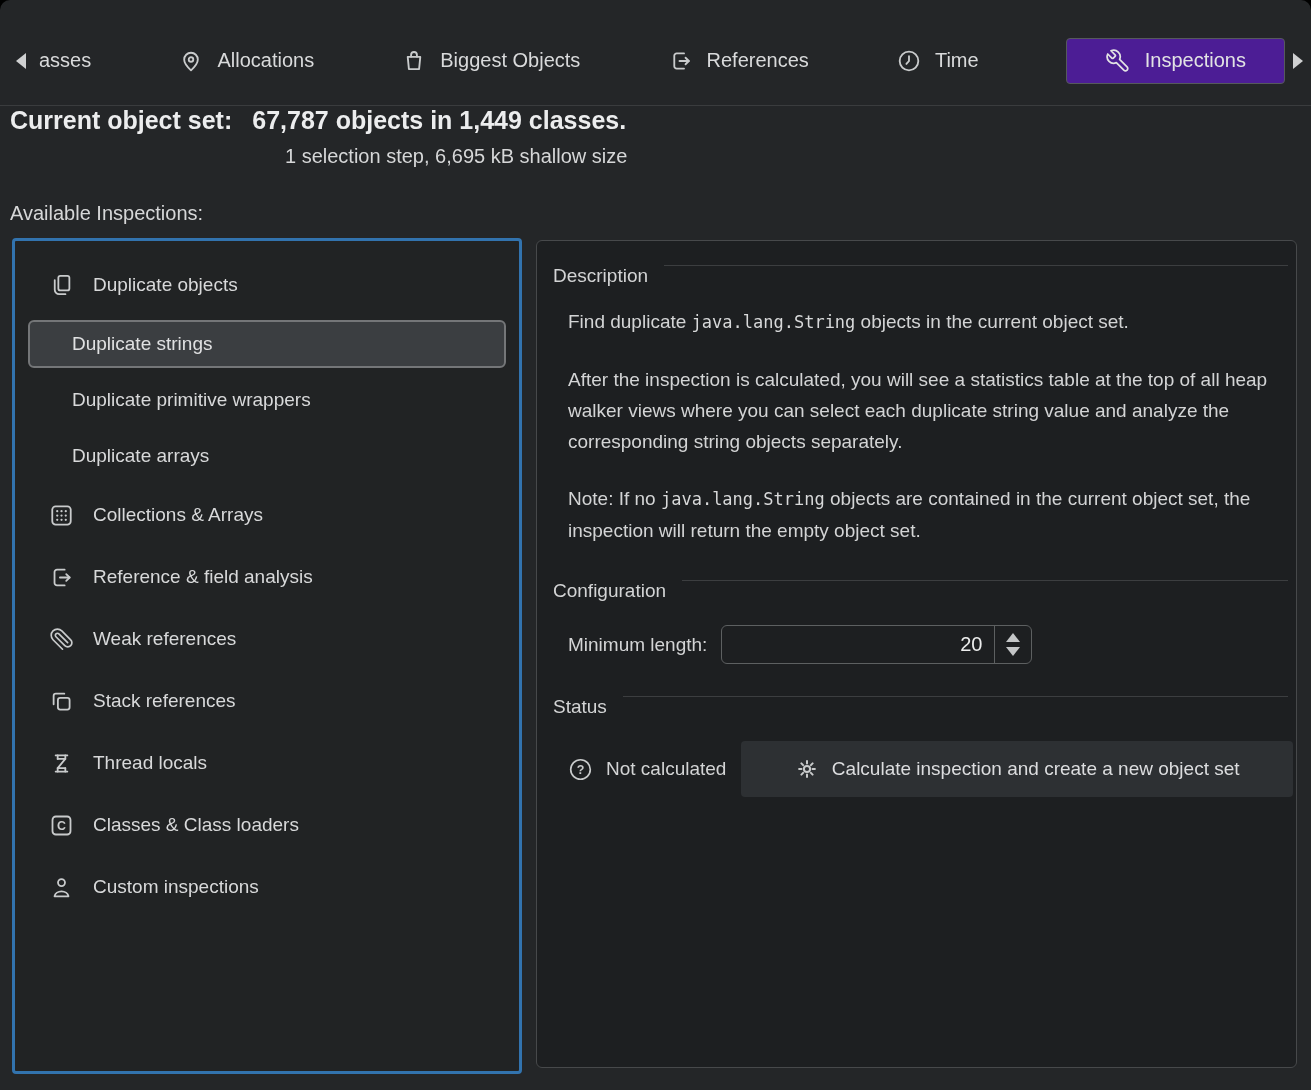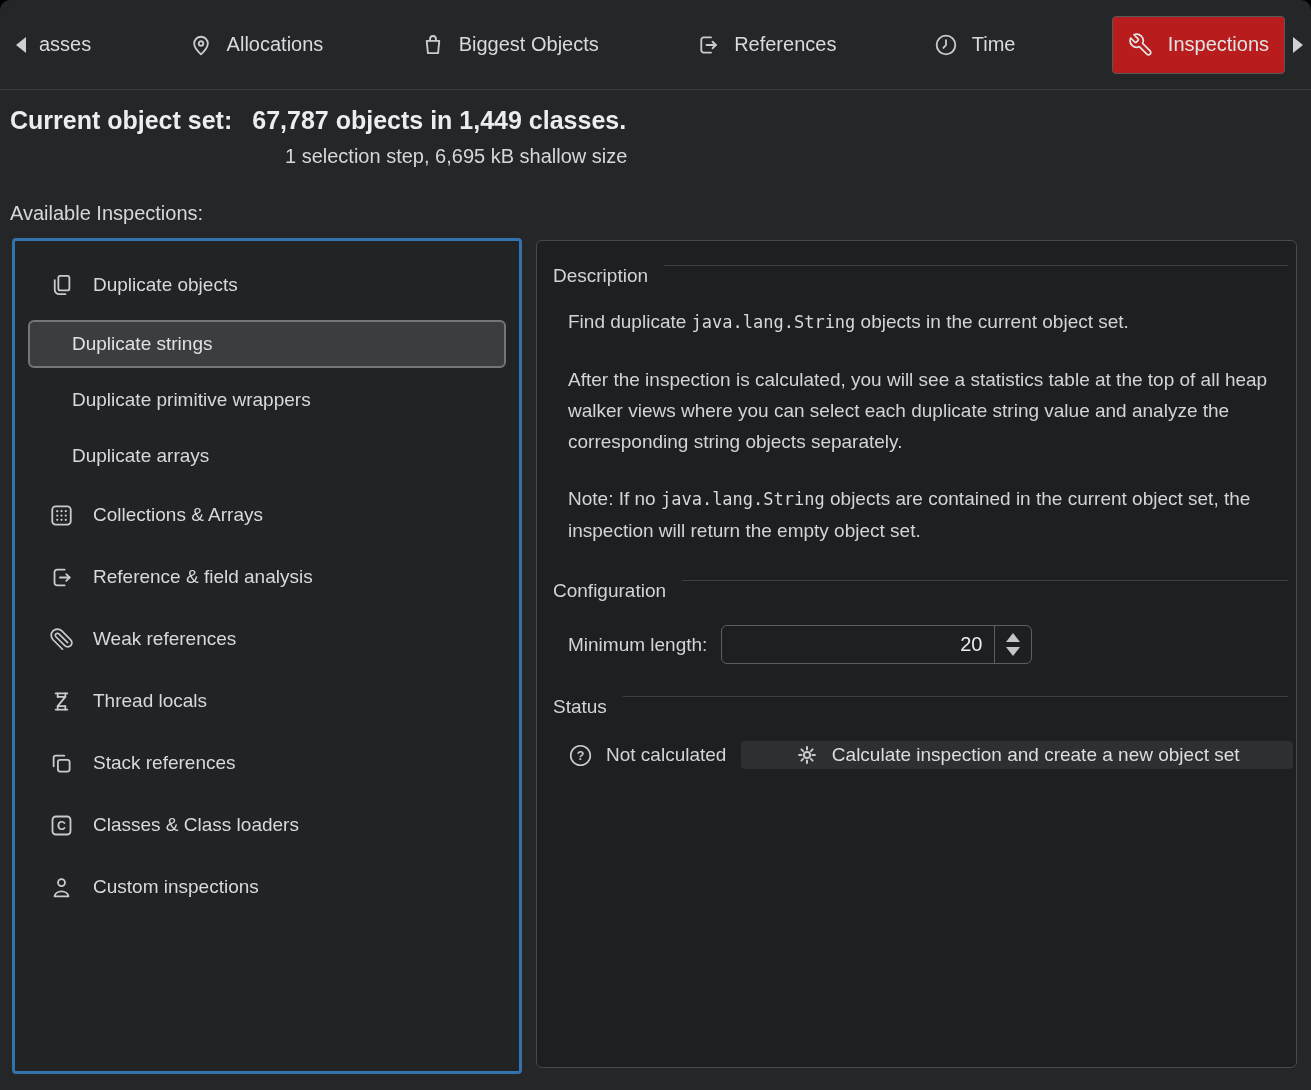--- a/index.html
+++ b/index.html
@@ -6,33 +6,33 @@
   html,body { background:#000; }
   body { font-family:"Liberation Sans", sans-serif; }
   #app {
     position:relative; width:1311px; height:1090px;
     background:#242628; color:#d6d7d8; overflow:hidden;
     border-radius:10px 10px 0 0;
   }
 
   
   .tabbar {
-    position:absolute; top:0; left:0; right:0; height:90px;
+    position:absolute; top:16px; left:0; right:0; height:90px;
     display:flex; align-items:center; justify-content:space-between;
     border-bottom:1px solid #3a3c3e; padding:0 8px 0 16px;
   }
   .tab {
     display:flex; align-items:center; gap:13px;
     font-size:20px; color:#d9dadb; cursor:default; white-space:nowrap;
   }
   .tab .ticon { display:flex; color:#c9cbcc; }
   .tab-first { display:flex; align-items:center; gap:13px; }
   .tab-selected {
-    height:58px; padding:0 15px; display:flex; align-items:center; gap:14px;
-    background:#b91c1c; border:1px solid #56595c; border-radius:4px;
+    height:46px; padding:0 38px; display:flex; align-items:center; gap:14px;
+    background:#4c1d95; border:1px solid #56595c; border-radius:4px;
     font-size:20px; color:#e2e3e4;
   }
   .tab-end { display:flex; align-items:center; gap:8px; }
   .chev { width:0; height:0; display:inline-block; }
   .chev-left { border-top:8px solid transparent; border-bottom:8px solid transparent; border-right:10px solid #cfd0d1; }
   .chev-right { border-top:8px solid transparent; border-bottom:8px solid transparent; border-left:10px solid #cfd0d1; }
 
   
   .objheader { position:absolute; left:10px; top:106px; }
   .objheader .row1 { display:flex; gap:20px; font-size:25px; font-weight:bold; color:#ecedee; }
@@ -83,21 +83,21 @@
     align-items:center; justify-content:center; gap:5px; cursor:default;
   }
   .tri-up { width:0; height:0; border-left:7px solid transparent; border-right:7px solid transparent; border-bottom:9px solid #c4c6c7; }
   .tri-down { width:0; height:0; border-left:7px solid transparent; border-right:7px solid transparent; border-top:9px solid #c4c6c7; }
 
   .stat-head { margin-top:32px; }
   .stat-row { margin:23px 3px 0 15px; display:flex; align-items:center; gap:13px; }
   .helpicon { display:flex; color:#c9cbcc; }
   .stat-text { font-size:19px; color:#d3d4d5; margin-right:2px; white-space:nowrap; }
   .calc-btn {
-    flex:1; height:28px; border:none; border-radius:4px; background:#2d3033;
+    flex:1; height:56px; border:none; border-radius:4px; background:#2d3033;
     display:flex; align-items:center; justify-content:center; gap:13px;
     color:#dcdddf; font-size:19px; cursor:default; font-family:"Liberation Sans", sans-serif;
   }
   .calc-btn .gicon { display:flex; color:#c9cbcc; }
 
   svg { display:block; }
 </style>
 </head>
 <body>
 
@@ -238,36 +238,36 @@
             <path d="M21.44 11.05l-9.19 9.19a6 6 0 0 1-8.49-8.49l8.57-8.57A4 4 0 1 1 18 8.84l-8.59 8.57a2 2 0 0 1-2.83-2.83l8.49-8.48"></path>
           </g>
         </svg>
       </span>
       <span>Weak references</span>
     </div>
 
     <div class="insp-row">
       <span class="iicon">
         <svg width="27" height="27" viewBox="0 0 24 24" fill="none" stroke="currentColor" stroke-width="1.6" stroke-linecap="round" stroke-linejoin="round">
+          <rect x="8.8" y="8.8" width="10.4" height="10.4" rx="2"></rect>
+          <path d="M5 14.5V7a2 2 0 0 1 2-2h7.5"></path>
+        </svg>
+      </span>
+      <span>Stack references</span>
+    </div>
+
+    <div class="insp-row">
+      <span class="iicon">
+        <svg width="27" height="27" viewBox="0 0 24 24" fill="none" stroke="currentColor" stroke-width="1.6" stroke-linecap="round" stroke-linejoin="round">
           <path d="M6.8 4.8h10.4M6.8 19.2h10.4"></path>
           <path d="M8.6 4.8v3.1M15.4 4.8v3.1M8.6 19.2v-3.1M15.4 19.2v-3.1"></path>
           <path d="M8.6 7.9h6.8l-6.8 8.2h6.8"></path>
         </svg>
       </span>
       <span>Thread locals</span>
-    </div>
-
-    <div class="insp-row">
-      <span class="iicon">
-        <svg width="27" height="27" viewBox="0 0 24 24" fill="none" stroke="currentColor" stroke-width="1.6" stroke-linecap="round" stroke-linejoin="round">
-          <rect x="8.8" y="8.8" width="10.4" height="10.4" rx="2"></rect>
-          <path d="M5 14.5V7a2 2 0 0 1 2-2h7.5"></path>
-        </svg>
-      </span>
-      <span>Stack references</span>
     </div>
 
     <div class="insp-row">
       <span class="iicon">
         <svg width="27" height="27" viewBox="0 0 24 24" fill="none" stroke="currentColor" stroke-width="1.6" stroke-linejoin="round">
           <rect x="4" y="4" width="16" height="16" rx="3"></rect>
           <text x="12" y="16.2" text-anchor="middle" font-size="11" font-weight="bold" font-family="Liberation Sans, sans-serif" fill="currentColor" stroke="none">C</text>
         </svg>
       </span>
       <span>Classes &amp; Class loaders</span>

